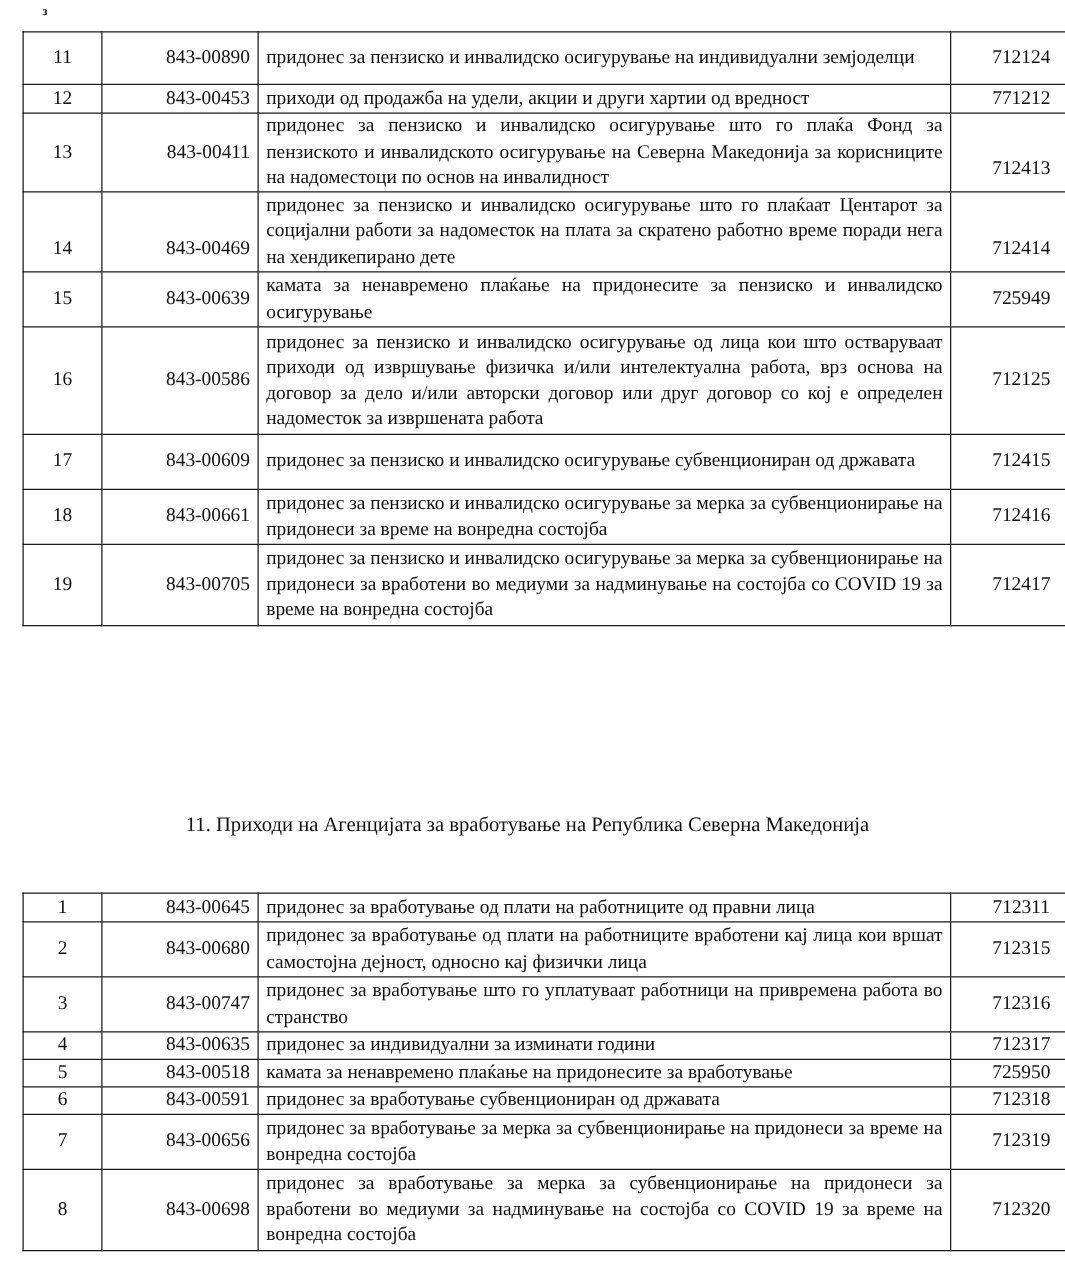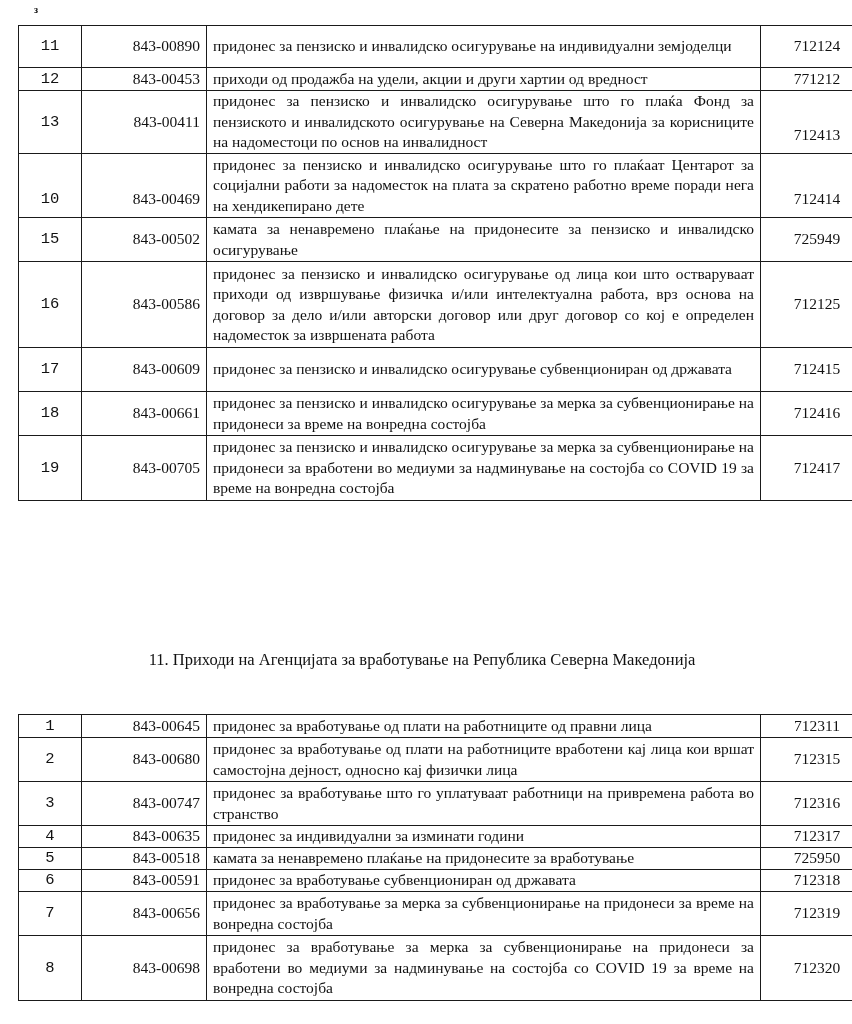--- a/index.html
+++ b/index.html
@@ -12,21 +12,21 @@
     position: absolute; left: 34px; top: 4px; font-size: 10px; font-weight: bold;
   }
   table.tbl {
     position: absolute; left: 18px; width: 815px;
     border-collapse: collapse; table-layout: fixed;
     font-size: 15.5px; line-height: 20.5px;
   }
   table.tbl td {
     border: 1.5px solid #1a1a1a; padding: 0 6px; vertical-align: middle;
   }
-  td.num { text-align: center; width: 50px; padding: 0; font-family: Liberation Mono, monospace; }
+  td.num { text-align: center; width: 50px; padding: 0; }
   td.code { text-align: right; width: 112px; padding: 0; }
   td.desc { text-align: justify; width: 541px; padding: 1px 6px 1px 5px; }
   td.acct { text-align: center; width: 100px; padding: 0; }
   #table1 { top: 25px; }
   #table2 { top: 714px; }
   .section-title {
     position: absolute; left: 0; width: 852px; top: 650px;
     text-align: center; font-size: 16.5px;
     padding-left: 0;
   }
@@ -51,28 +51,28 @@
       <td class="desc">приходи од продажба на удели, акции и други хартии од вредност</td>
       <td class="acct">771212</td>
     </tr>
     <tr style="height:63px">
       <td class="num">13</td>
       <td class="code">843-00411</td>
       <td class="desc">придонес за пензиско и инвалидско осигурување што го плаќа Фонд за пензиското и инвалидското осигурување на Северна Македонија за корисниците на надоместоци по основ на инвалидност</td>
       <td class="acct" style="vertical-align:bottom;padding-bottom:8px">712413</td>
     </tr>
     <tr style="height:64px">
-      <td class="num" style="vertical-align:bottom;padding-bottom:8px">10</td>
+      <td class="num" style="vertical-align:bottom;padding-bottom:8px">14</td>
       <td class="code" style="vertical-align:bottom;padding-bottom:8px">843-00469</td>
       <td class="desc">придонес за пензиско и инвалидско осигурување што го плаќаат Центарот за социјални работи за надоместок на плата за скратено работно време поради нега на хендикепирано дете</td>
       <td class="acct" style="vertical-align:bottom;padding-bottom:8px">712414</td>
     </tr>
     <tr style="height:44px">
       <td class="num">15</td>
-      <td class="code">843-00502</td>
+      <td class="code">843-00639</td>
       <td class="desc">камата за ненавремено плаќање на придонесите за пензиско и инвалидско осигурување</td>
       <td class="acct">725949</td>
     </tr>
     <tr style="height:86px">
       <td class="num">16</td>
       <td class="code">843-00586</td>
       <td class="desc">придонес за пензиско и инвалидско осигурување од лица кои што остваруваат приходи од извршување физичка и/или интелектуална работа, врз основа на договор за дело и/или авторски договор или друг договор со кој е определен надоместок за извршената работа</td>
       <td class="acct">712125</td>
     </tr>
     <tr style="height:44px">

